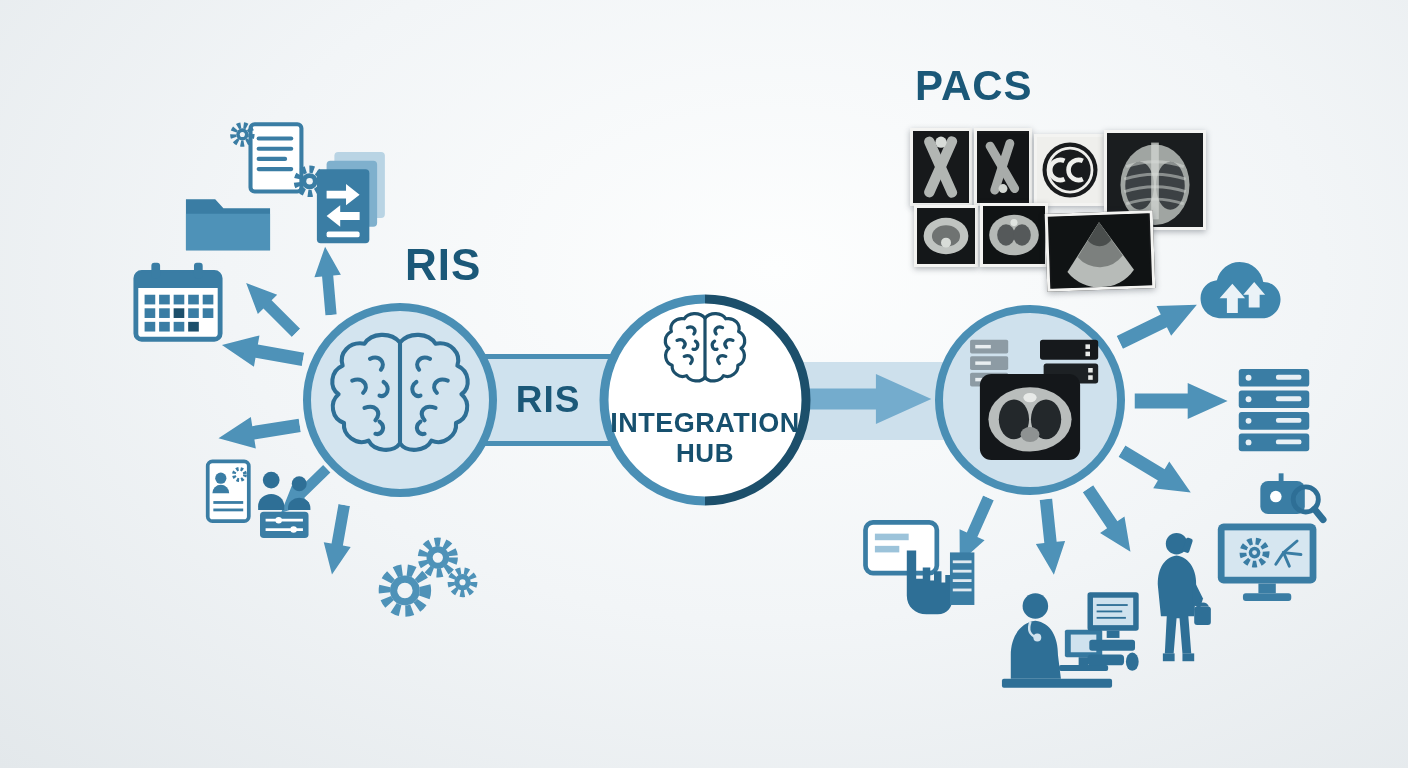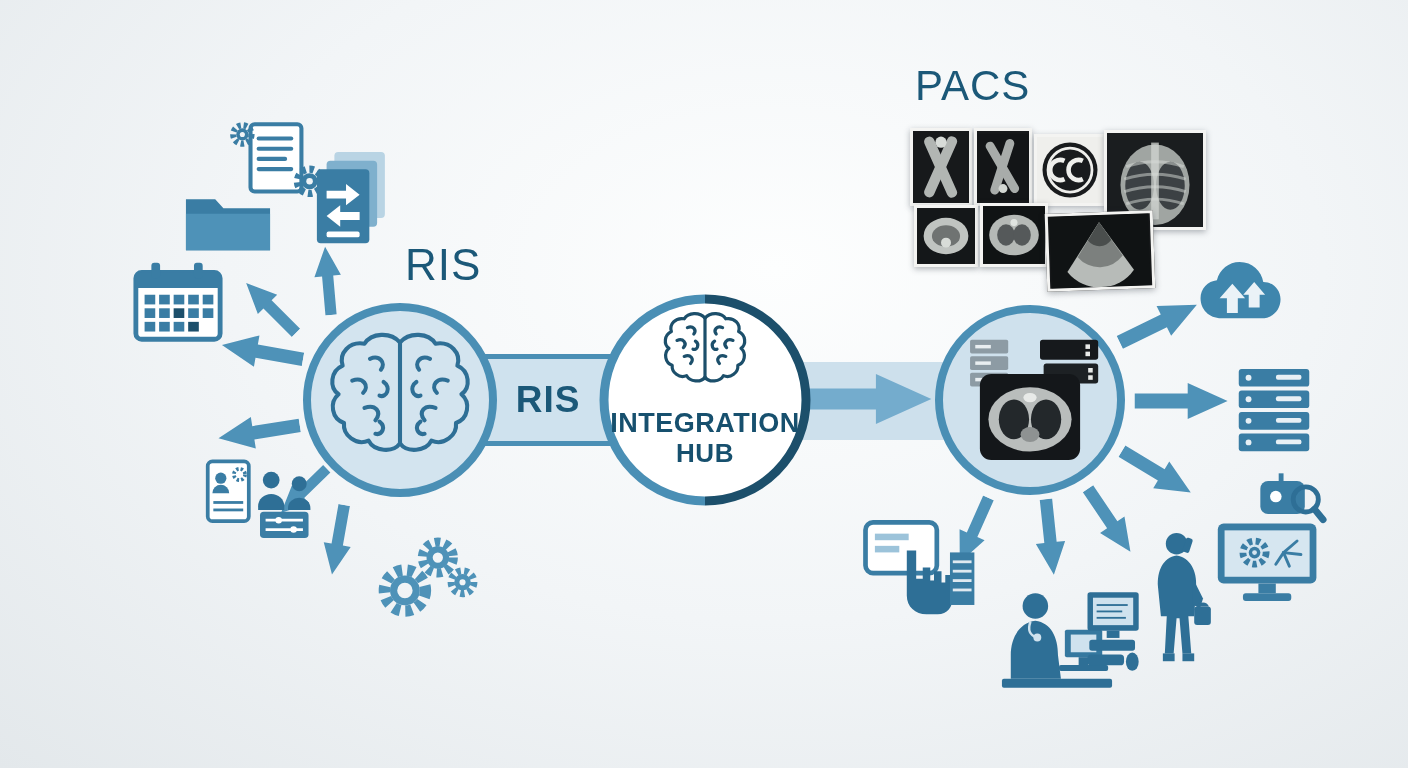--- a/index.html
+++ b/index.html
@@ -1,19 +1,19 @@
 <!DOCTYPE html>
 <html><head>
 <meta charset="utf-8">
 <style>
   *{margin:0;padding:0;box-sizing:border-box}
   html,body{width:1408px;height:768px;overflow:hidden;font-family:"Liberation Sans",sans-serif}
   .canvas{position:relative;width:1408px;height:768px;
     background:radial-gradient(ellipse at 55% 35%, #fdfefe 0%, #f2f5f7 50%, #e3e8eb 100%)}
-  .title{position:absolute;font-weight:normal;color:#1b5878;letter-spacing:1px;z-index:4}
+  .title{position:absolute;font-weight:bold;color:#1b5878;letter-spacing:1px;z-index:4}
   .title-ris{left:405px;top:240px;font-size:44px}
   .title-pacs{left:915px;top:62px;font-size:42px}
   .band{position:absolute;z-index:1}
   .band-left{left:398px;top:354px;width:312px;height:92px;background:#cfe2ee;
     border-top:5px solid #4a8fb5;border-bottom:5px solid #4a8fb5}
   .band-right{left:700px;top:362px;width:336px;height:78px;background:#cde0ec}
   .band-label{position:absolute;left:548px;top:400px;transform:translate(-50%,-50%);
     font-weight:bold;font-size:37px;color:#1b5878;z-index:2;letter-spacing:1px}
   .big-flow-arrow{position:absolute;left:868px;top:401px;transform:translate(-50%,-50%);z-index:2}
   .circle{position:absolute;z-index:2}

